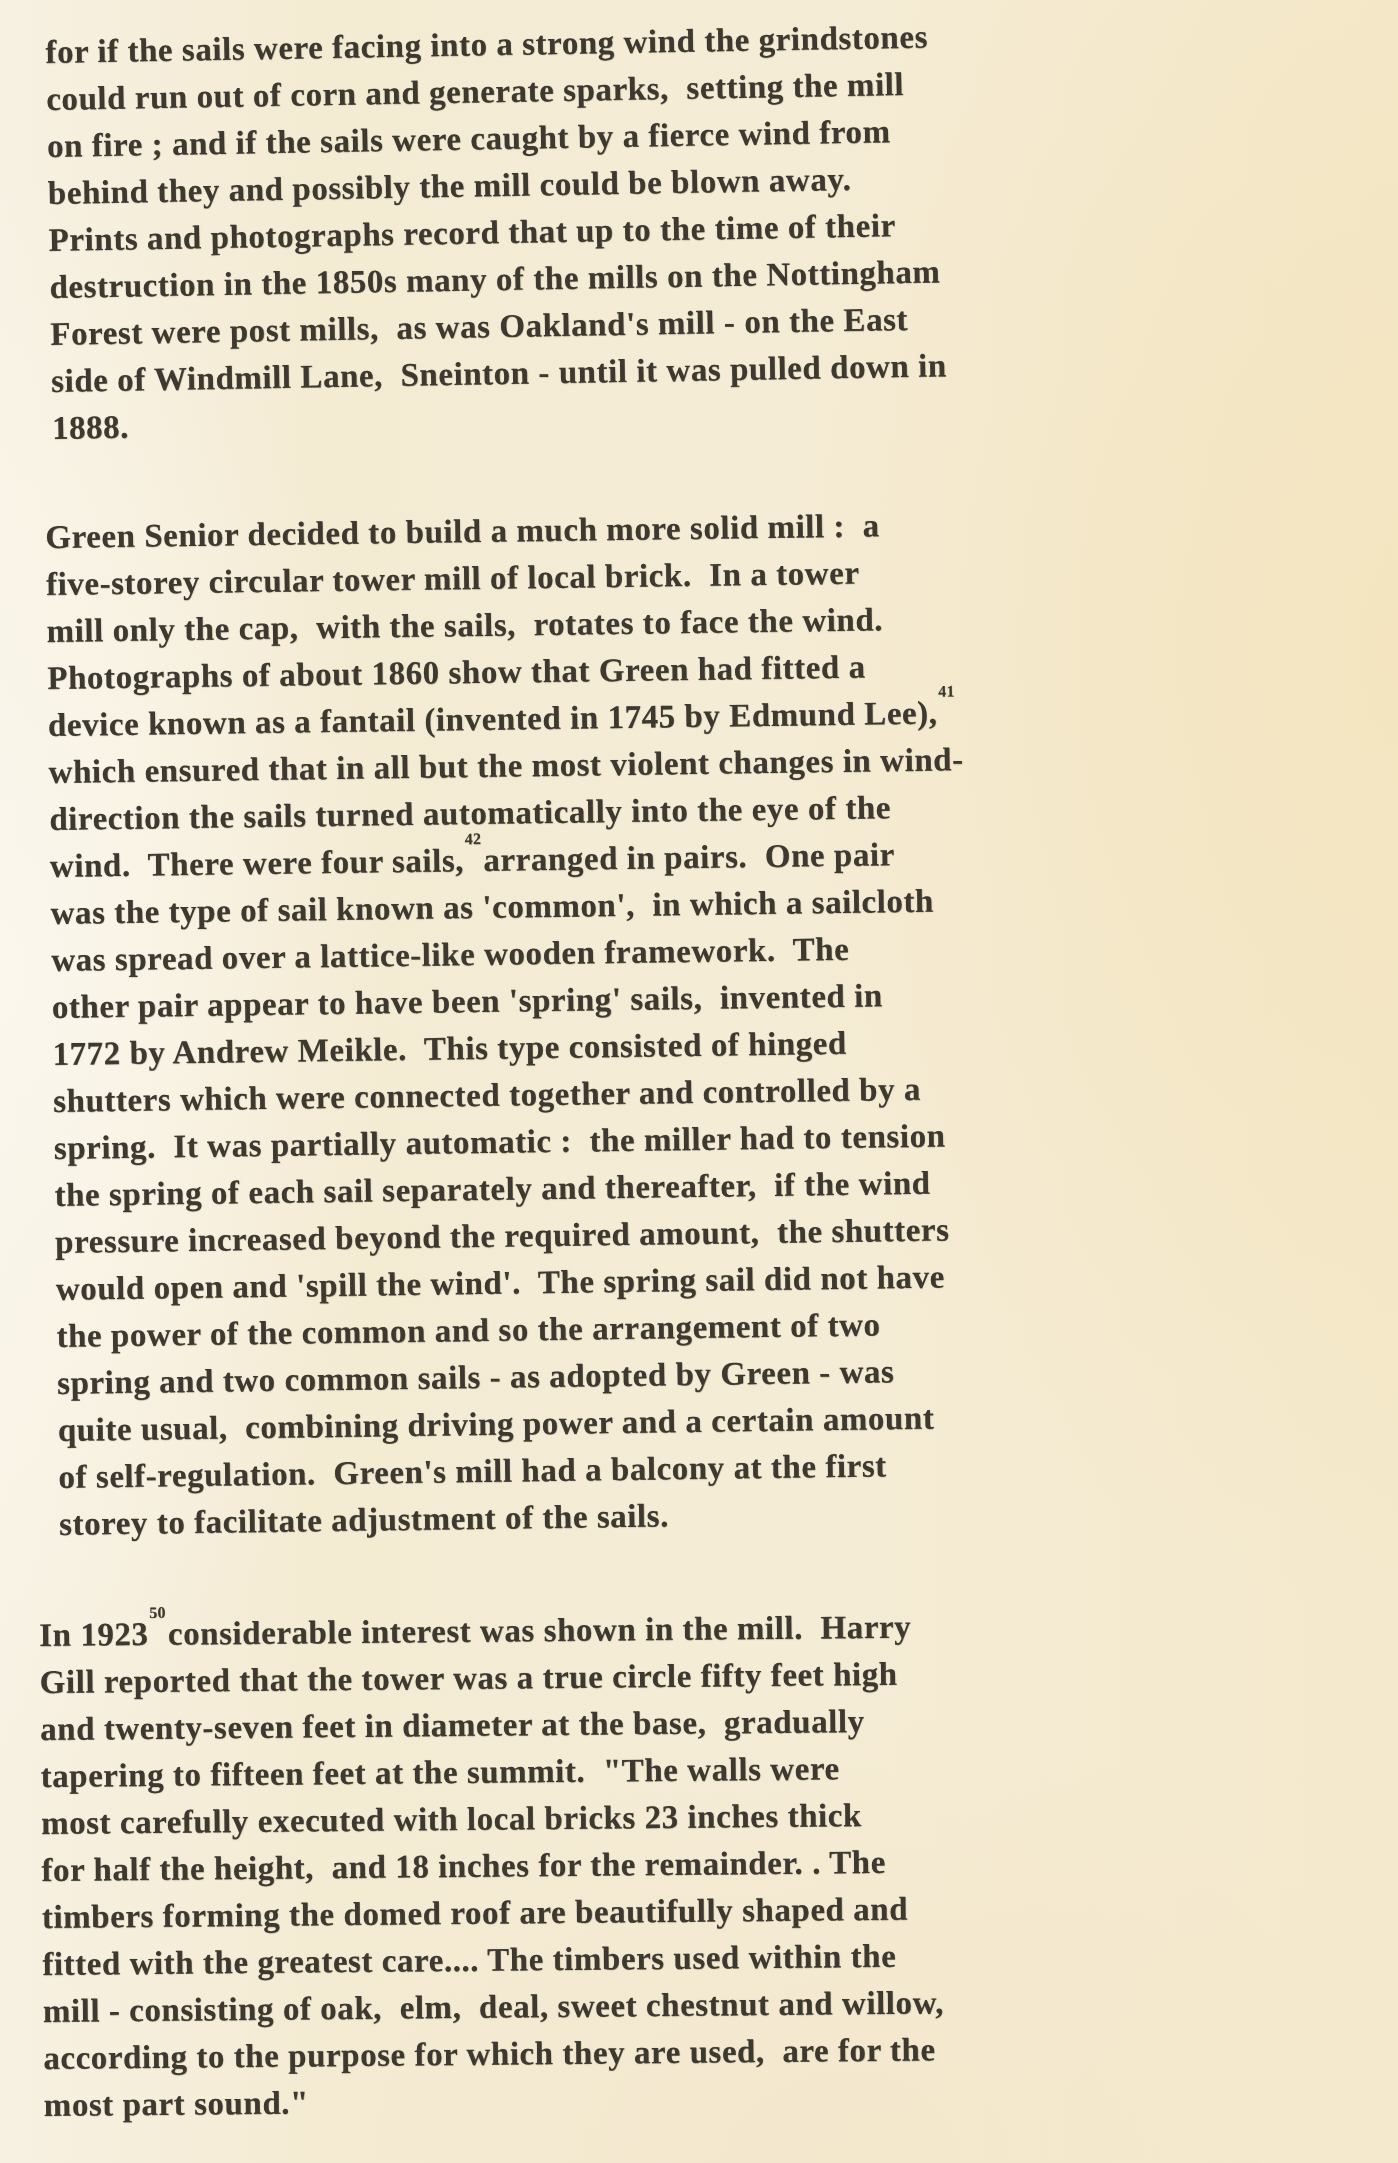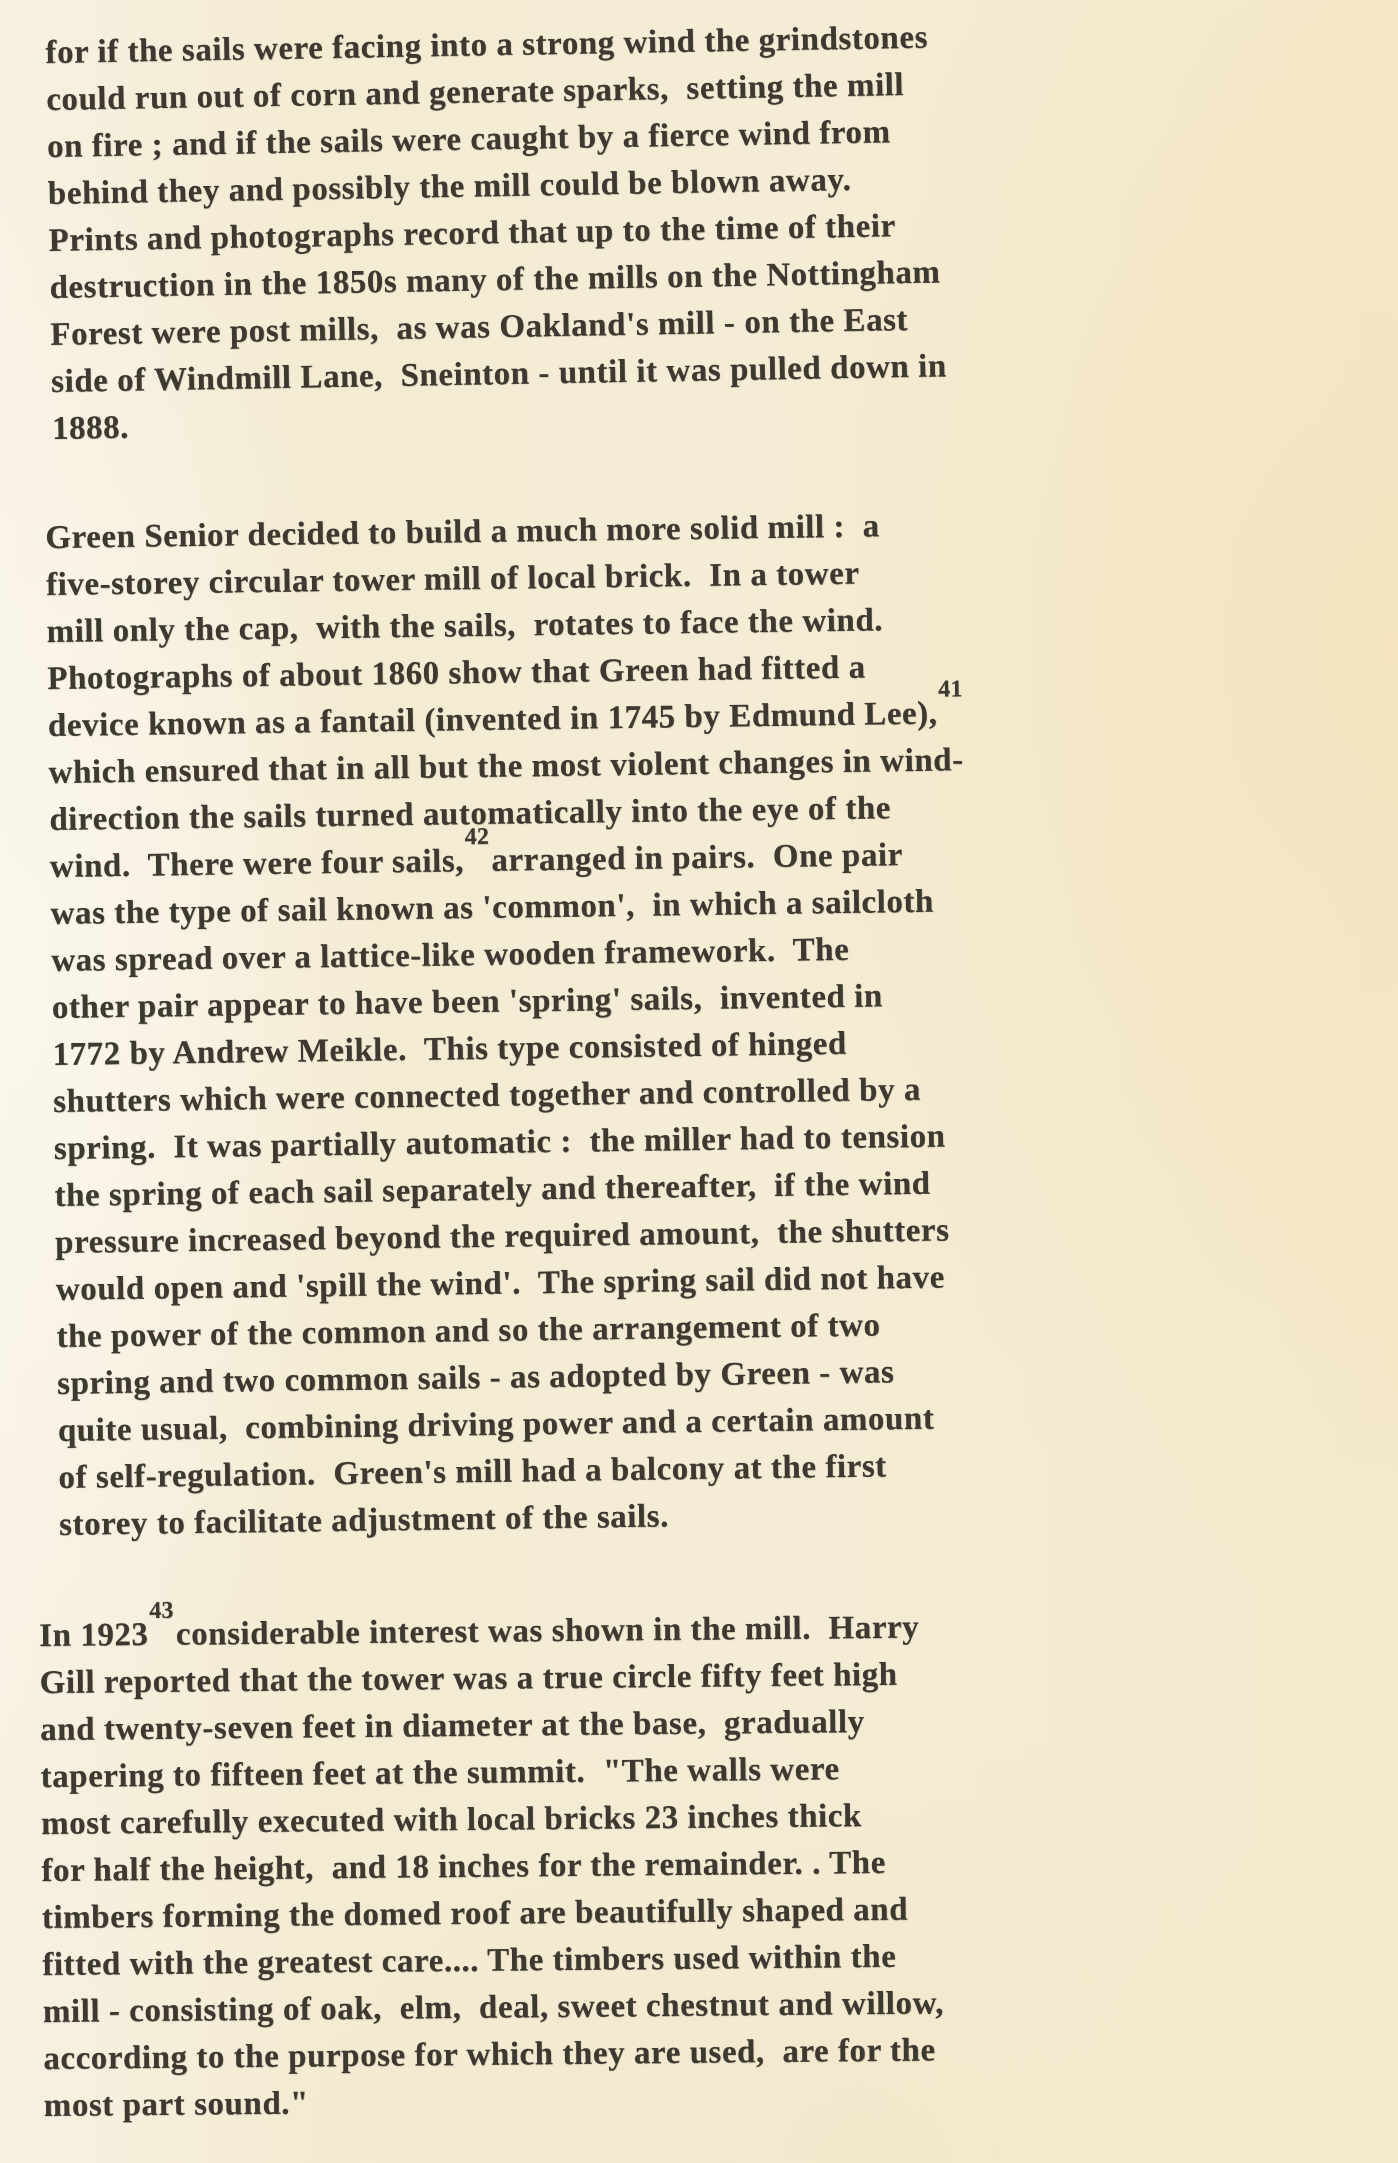--- a/index.html
+++ b/index.html
@@ -40,21 +40,21 @@
     white-space: pre;
     font-size: 33px;
     line-height: 47px;
     height: 47px;
     font-weight: 700;
     letter-spacing: 0.55px;
     color: #3d3931;
     text-shadow: 0.3px 0.4px 0.9px rgba(61, 55, 44, 0.55);
   }
   .fn {
-    font-size: 24px;
+    font-size: 16px;
     letter-spacing: 0.2px;
     position: relative;
     top: -15px;
     line-height: 0;
     padding: 0 2px 0 1px;
     margin-top: 44px;
   }
 </style>
 </head>
 <body>
@@ -90,21 +90,21 @@
         <div class="line"><span>the spring of each sail separately and thereafter,  if the wind</span></div>
         <div class="line"><span>pressure increased beyond the required amount,  the shutters</span></div>
         <div class="line"><span>would open and 'spill the wind'.  The spring sail did not have</span></div>
         <div class="line"><span>the power of the common and so the arrangement of two</span></div>
         <div class="line"><span>spring and two common sails - as adopted by Green - was</span></div>
         <div class="line"><span>quite usual,  combining driving power and a certain amount</span></div>
         <div class="line"><span>of self-regulation.  Green's mill had a balcony at the first</span></div>
         <div class="line"><span>storey to facilitate adjustment of the sails.</span></div>
       </div>
       <div class="para">
-        <div class="line"><span>In 1923</span><sup class="fn">43</sup><span>considerable interest was shown in the mill.  Harry</span></div>
+        <div class="line"><span>In 1923</span><sup class="fn">50</sup><span>considerable interest was shown in the mill.  Harry</span></div>
         <div class="line"><span>Gill reported that the tower was a true circle fifty feet high</span></div>
         <div class="line"><span>and twenty-seven feet in diameter at the base,  gradually</span></div>
         <div class="line"><span>tapering to fifteen feet at the summit.  "The walls were</span></div>
         <div class="line"><span>most carefully executed with local bricks 23 inches thick</span></div>
         <div class="line"><span>for half the height,  and 18 inches for the remainder. . The</span></div>
         <div class="line"><span>timbers forming the domed roof are beautifully shaped and</span></div>
         <div class="line"><span>fitted with the greatest care.... The timbers used within the</span></div>
         <div class="line"><span>mill - consisting of oak,  elm,  deal, sweet chestnut and willow,</span></div>
         <div class="line"><span>according to the purpose for which they are used,  are for the</span></div>
         <div class="line"><span>most part sound."</span></div>

